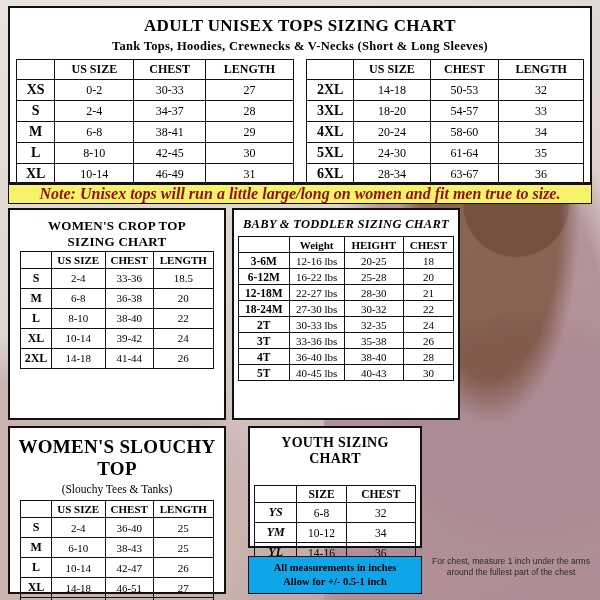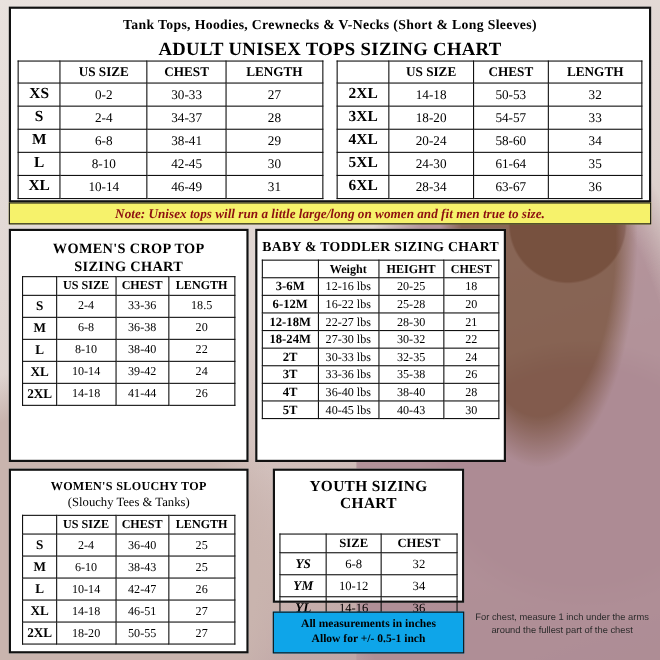--- a/index.html
+++ b/index.html
@@ -52,41 +52,41 @@
   #top-card table { font-size:12px; }
   #top-card th { font-size:12px; font-weight:bold; padding:2px 2px; background:#fff; }
   #top-card td { padding:2px 2px; }
   .sizecol { font-weight:bold; font-size:14px; }
 
   
   #note {
     position:absolute; left:8px; top:184px; width:584px; height:20px;
     background:#f6f26b; border:1.5px solid #111;
     display:flex; align-items:center; justify-content:center;
-    font-size:12px; font-style:italic; font-weight:bold; color:#8c1010;
+    font-size:16px; font-style:italic; font-weight:bold; color:#8c1010;
   }
 
   
   #crop-card { left:8px; top:208px; width:218px; height:212px; padding:4px; }
   #crop-card .t1 { font-size:13px; line-height:1.25; margin-top:4px; }
   #crop-card .sub { text-align:center; font-size:12px; margin:8px 0 6px; }
   #crop-card table { font-size:11px; width:94%; margin:0 auto; }
   #crop-card td, #crop-card th { padding:2px 1px; }
   #crop-card .sizecol { font-size:12px; }
 
   
   #baby-card { left:232px; top:208px; width:228px; height:212px; padding:4px; }
-  #baby-card .t1 { font-size:12.5px; margin-top:3px; margin-bottom:4px; }
+  #baby-card .t1 { font-size:12.5px; margin-top:3px; margin-bottom:4px;font-style:italic; }
   #baby-card table { font-size:11px;border-radius:14px; }
   #baby-card td, #baby-card th { padding:1.5px 1px; }
   #baby-card .sizecol { font-size:11.5px; }
 
   
   #slouchy-card { left:8px; top:426px; width:218px; height:168px; padding:4px; }
-  #slouchy-card .t1 { font-size:11px; margin-top:4px; }
+  #slouchy-card .t1 { font-size:19px; margin-top:4px; }
   #slouchy-card .sub { text-align:center; font-size:11.5px; margin:3px 0 5px; }
   #slouchy-card table { font-size:11px; width:94%; margin:0 auto; }
   #slouchy-card td, #slouchy-card th { padding:2px 1px; }
   #slouchy-card .sizecol { font-size:12px; }
 
   
   #youth-card { left:248px; top:426px; width:174px; height:122px; padding:4px; }
   #youth-card .t1 { font-size:14px; margin-top:3px; margin-bottom:18px; }
   #youth-card table { font-size:11.5px; }
   #youth-card td, #youth-card th { padding:2px 1px; }
@@ -108,22 +108,22 @@
   }
 </style>
 </head>
 <body>
 
 <div class="bg"></div>
 
 <div class="wrap">
 
   <div class="card" id="top-card">
+    <div class="title t1">ADULT UNISEX TOPS SIZING CHART</div>
     <div class="title t2">Tank Tops, Hoodies, Crewnecks &amp; V-Necks (Short &amp; Long Sleeves)</div>
-    <div class="title t1">ADULT UNISEX TOPS SIZING CHART</div>
     <div class="grid">
       <table>
         <thead>
           <tr>
             <th></th>
             <th>US SIZE</th>
             <th>CHEST</th>
             <th>LENGTH</th>
           </tr>
         </thead>

